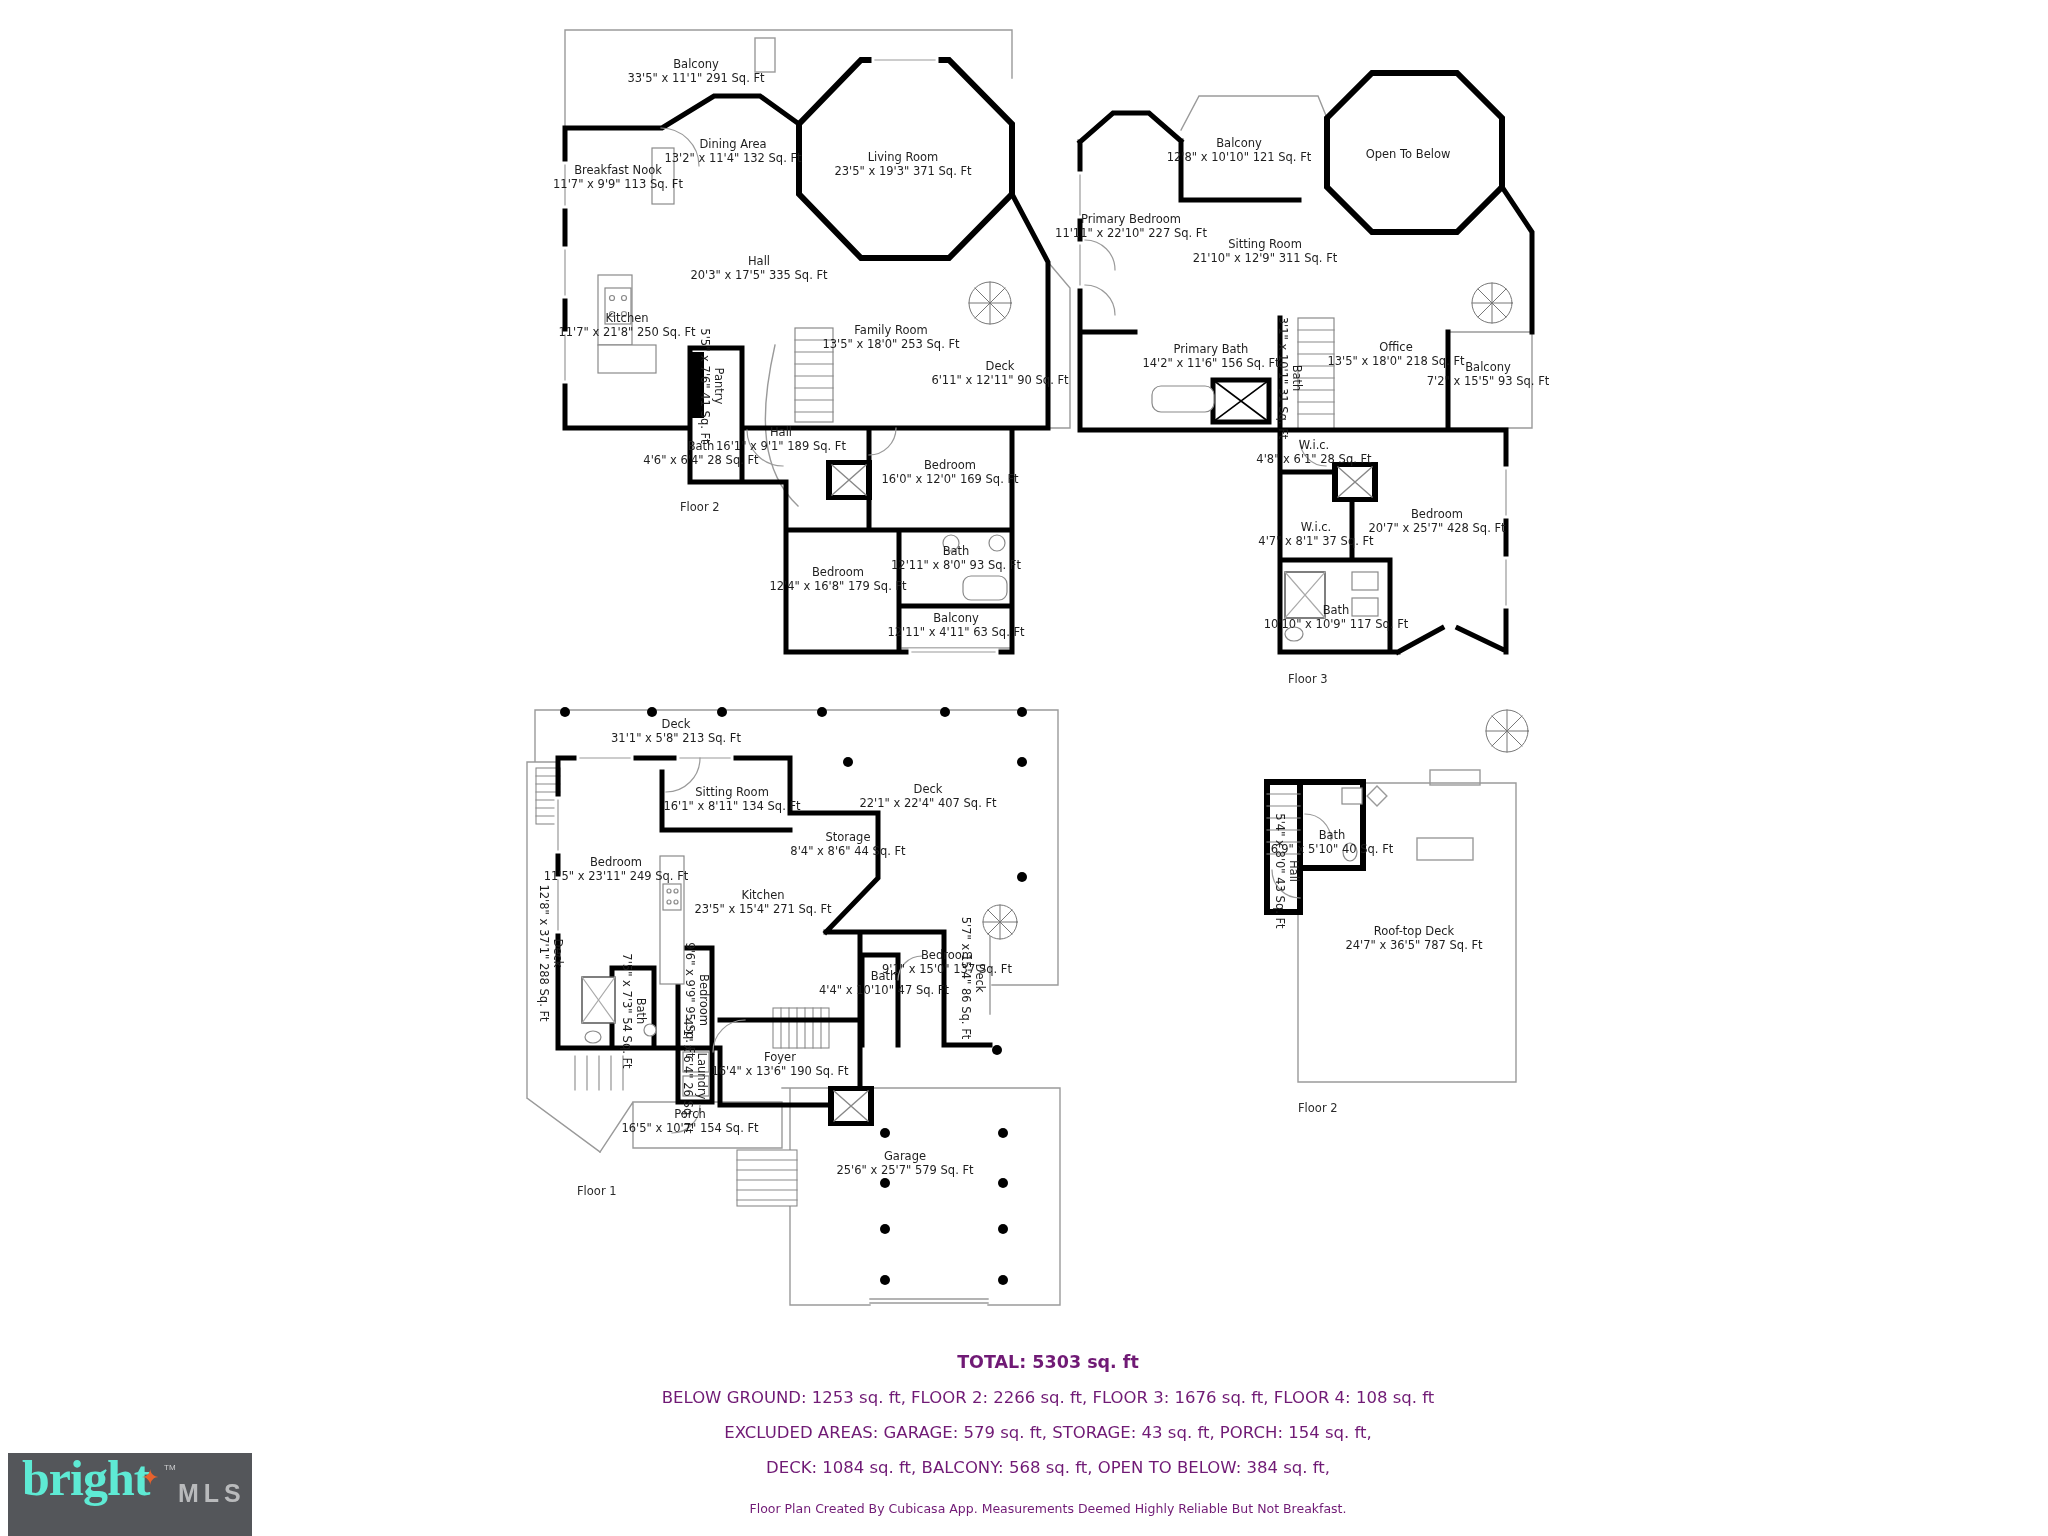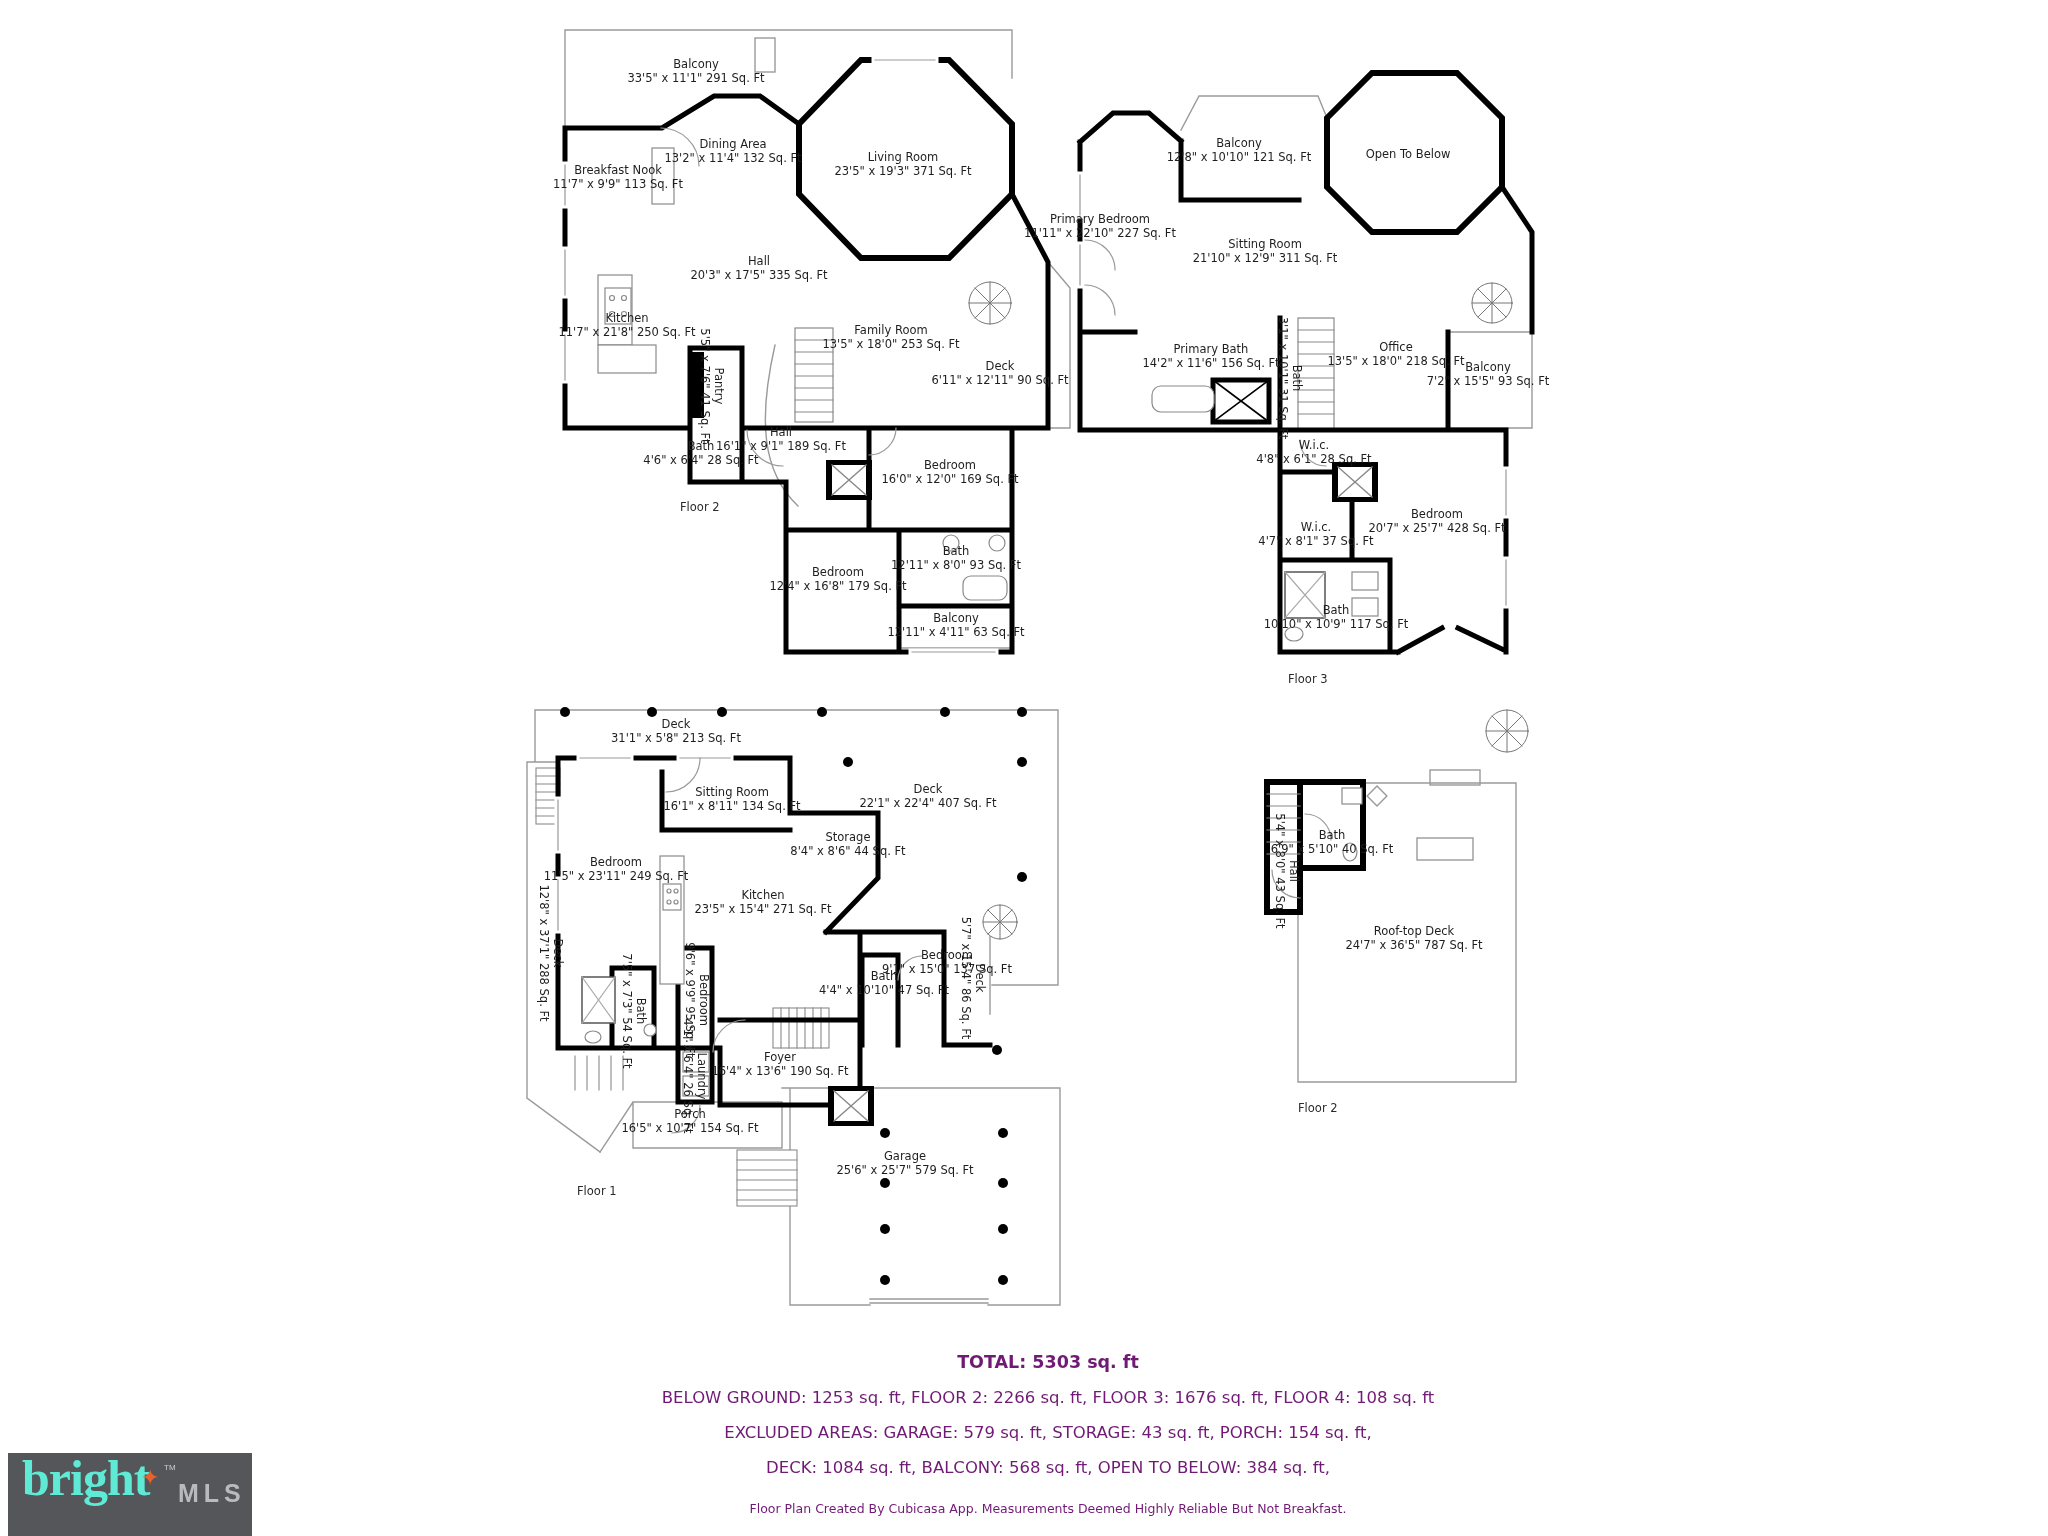--- a/index.html
+++ b/index.html
@@ -320,21 +320,21 @@
     </div>
 <div class="flbl" style="left:680px;top:500px">Floor 2</div>
 
 <div class="lbl" style="left:1239px;top:150px">
       <div>Balcony</div>
       <div>12'8" x 10'10" 121 Sq. Ft</div>
     </div>
 <div class="lbl" style="left:1408px;top:154px">
       <div>Open To Below</div>
     </div>
-<div class="lbl" style="left:1100px;top:226px">
+<div class="lbl" style="left:1131px;top:226px">
       <div>Primary Bedroom</div>
       <div>11'11" x 22'10" 227 Sq. Ft</div>
     </div>
 <div class="lbl" style="left:1265px;top:251px">
       <div>Sitting Room</div>
       <div>21'10" x 12'9" 311 Sq. Ft</div>
     </div>
 <div class="lbl" style="left:1211px;top:356px">
       <div>Primary Bath</div>
       <div>14'2" x 11'6" 156 Sq. Ft</div>

